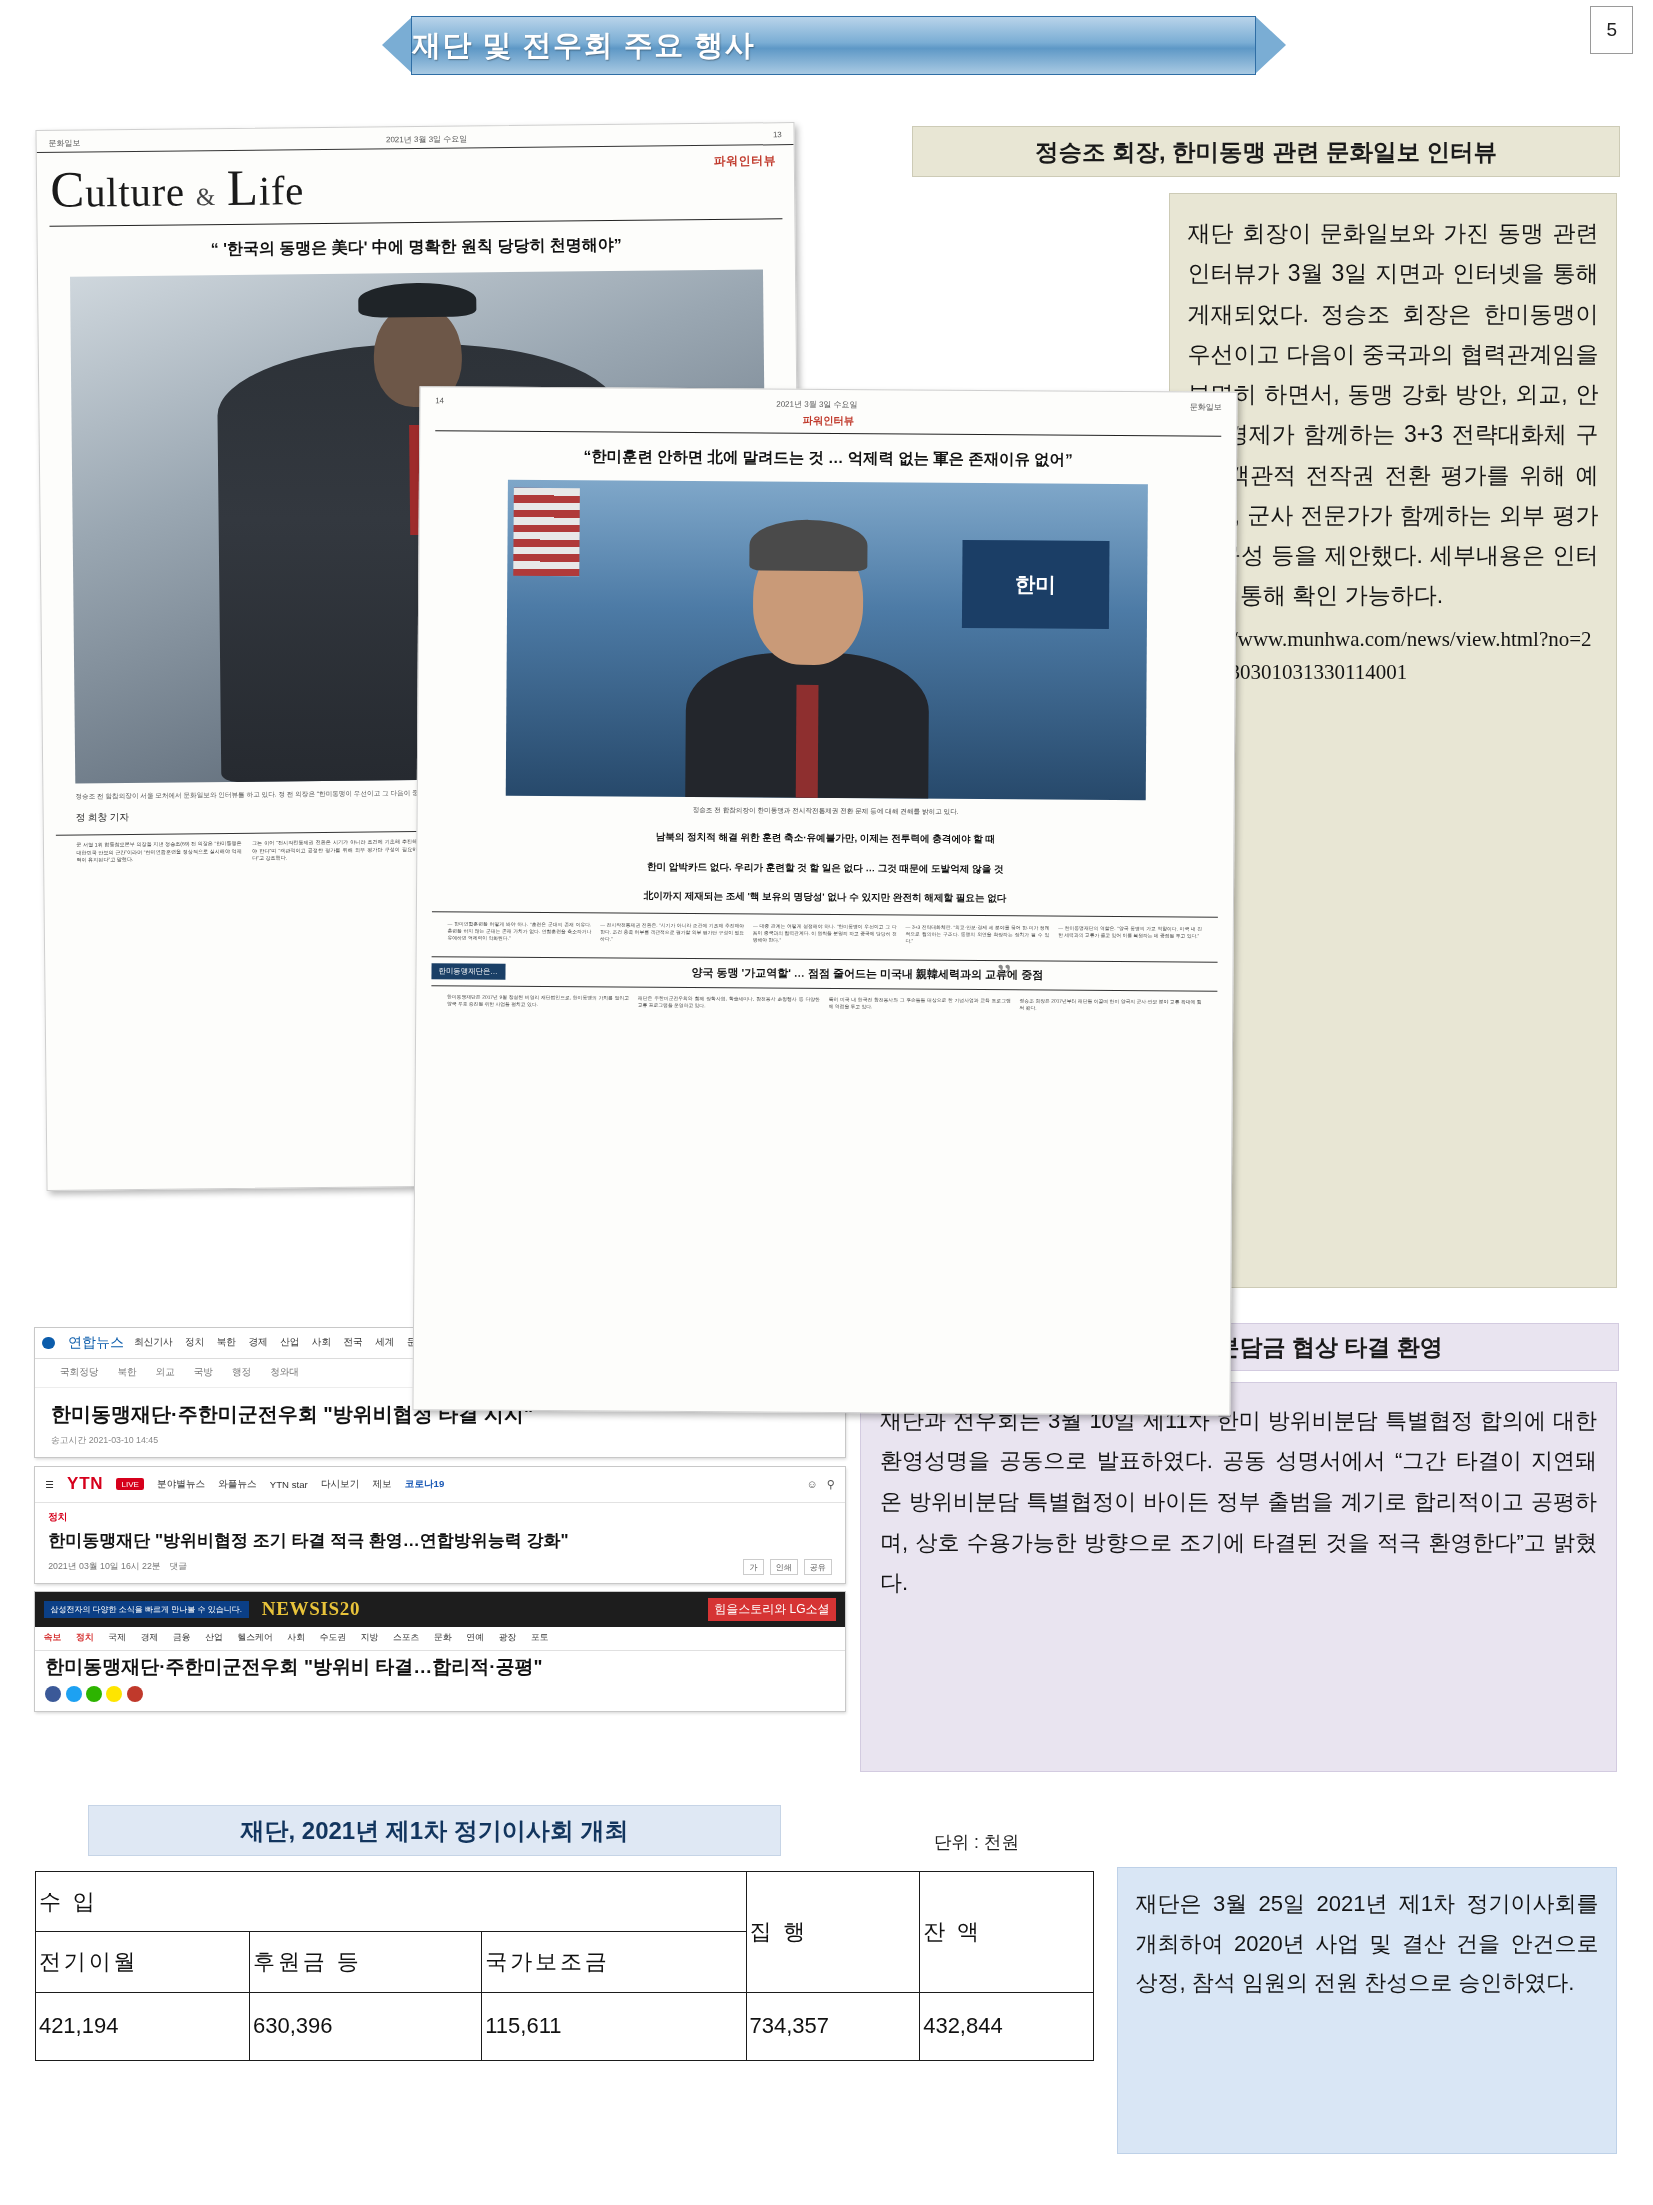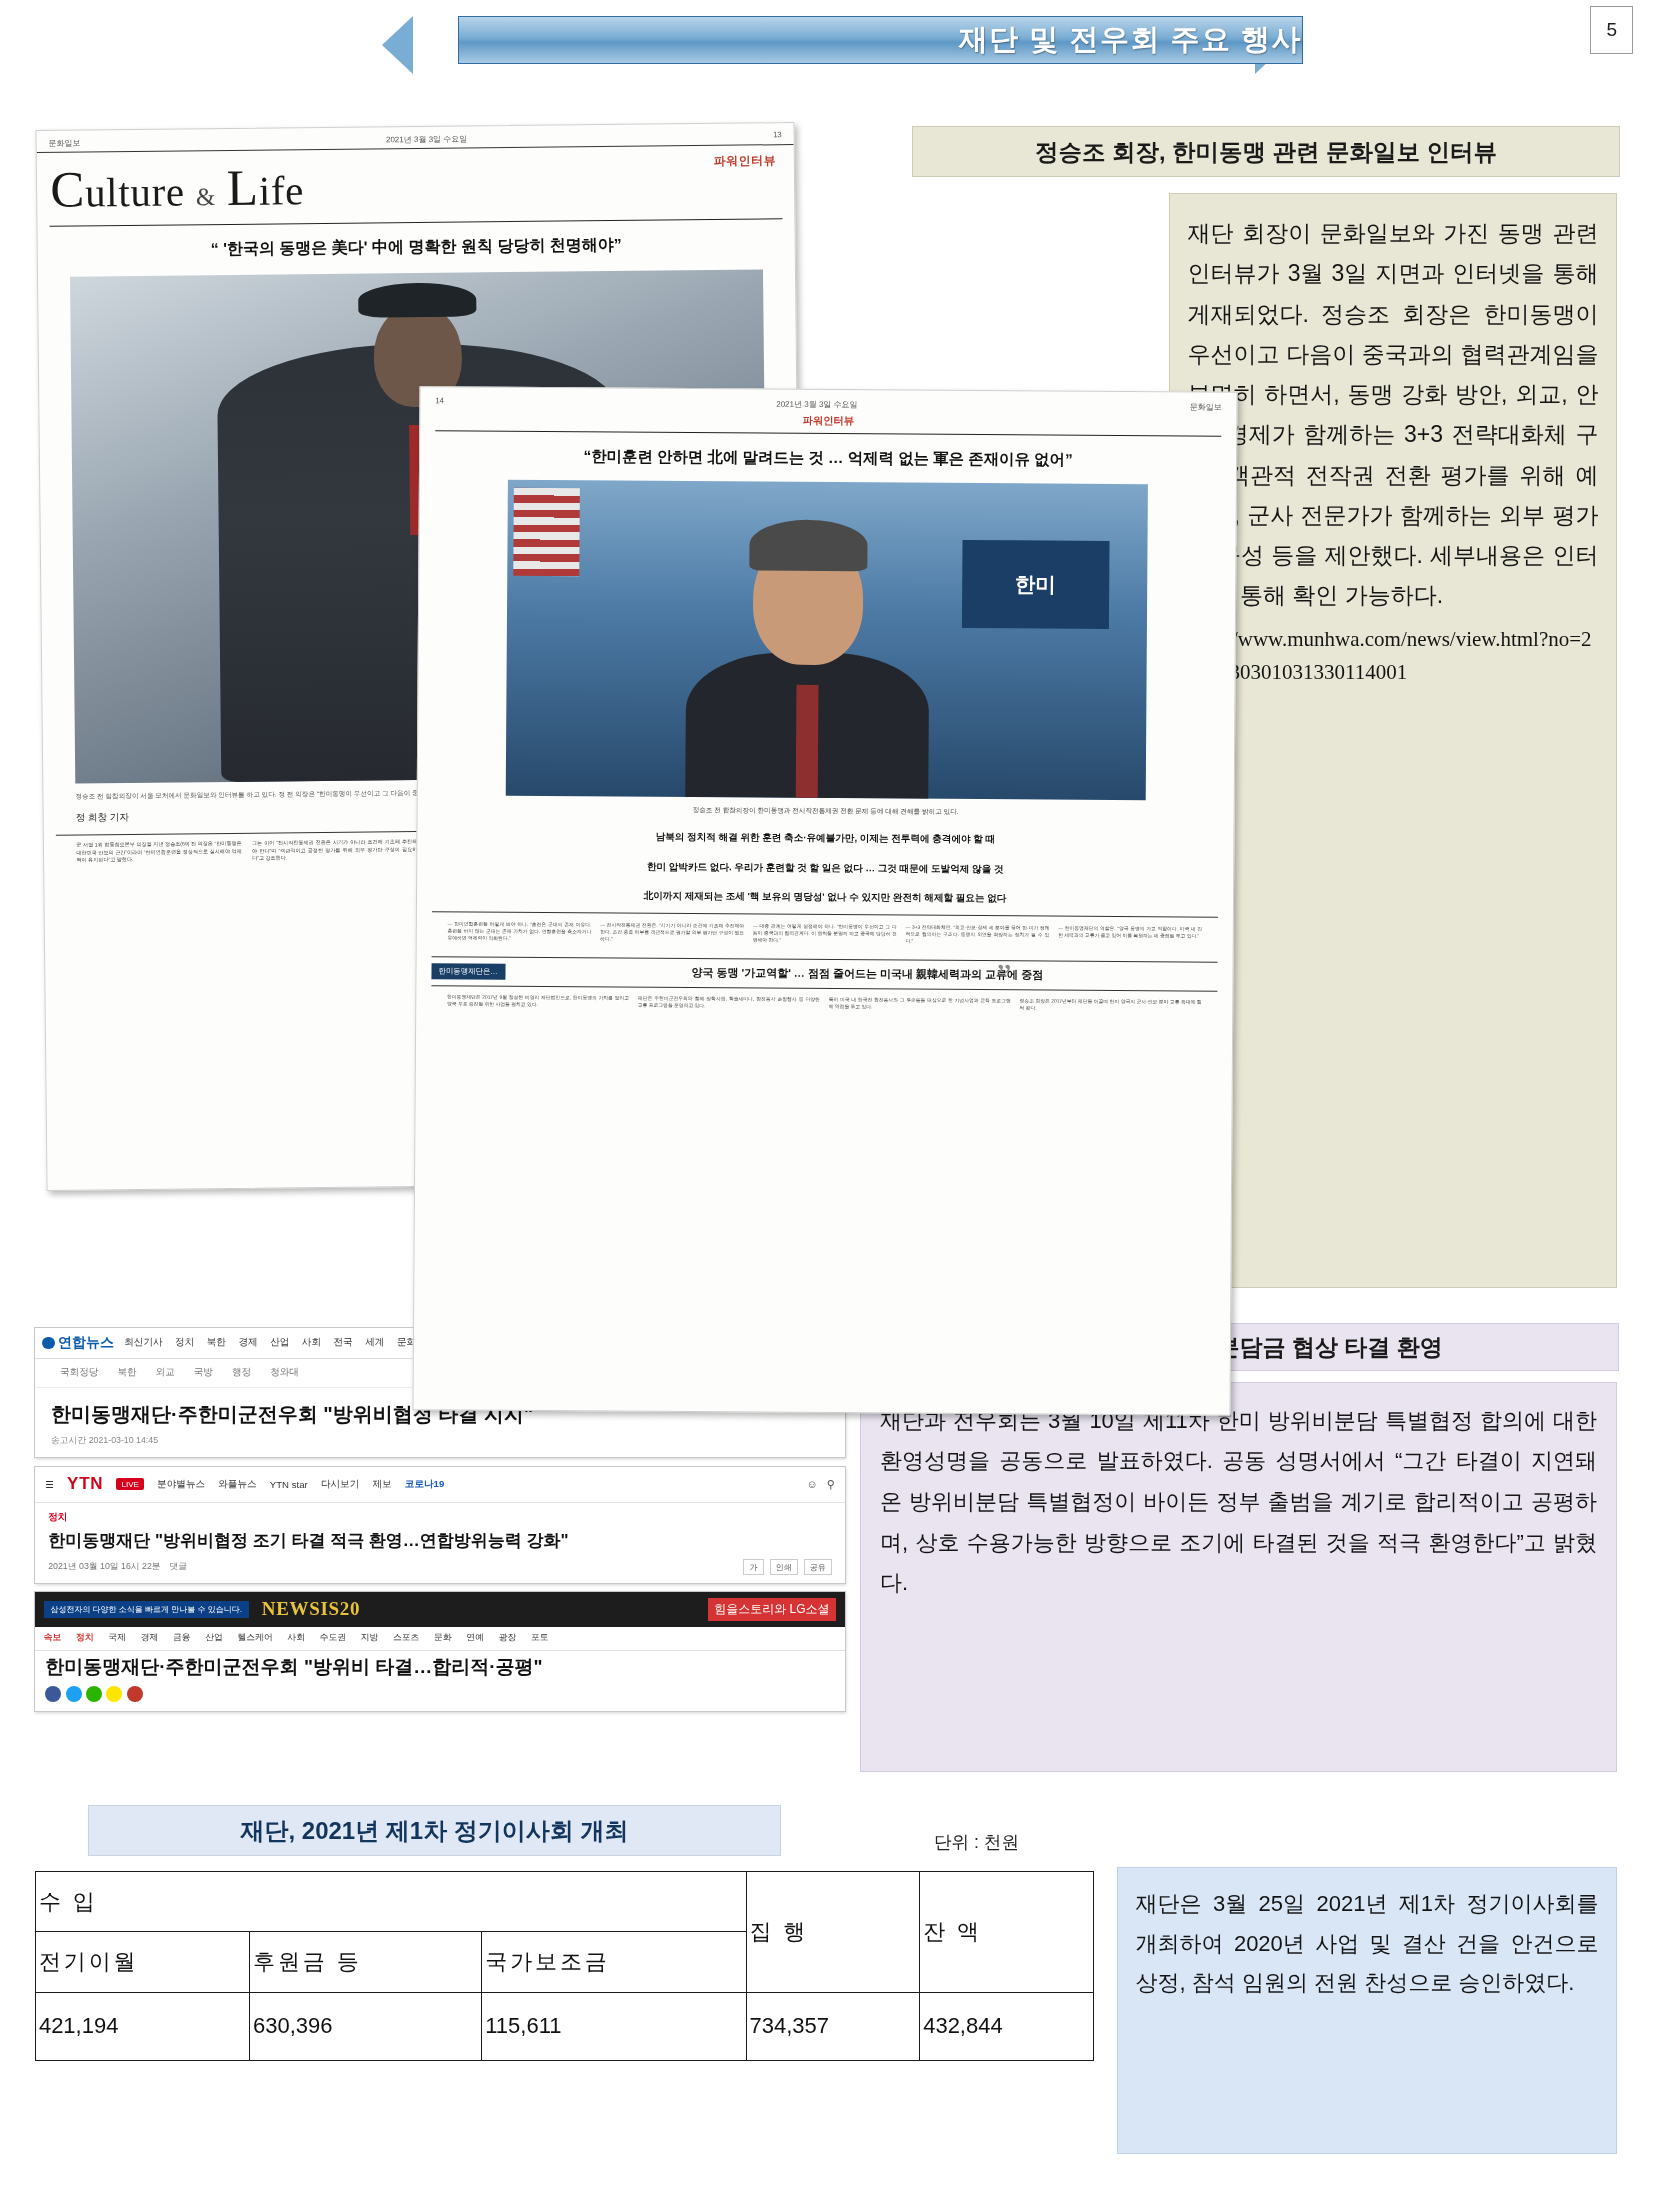--- a/index.html
+++ b/index.html
@@ -27,28 +27,27 @@
     left: 382px;
     top: 16px;
     width: 904px;
     height: 59px;
   }
   .banner {
     position: absolute;
     left: 29px;
     top: 0;
     width: 845px;
-    height: 48px;
+    height: 59px;
     background: linear-gradient(to bottom, #b9d4ea 0%, #7aadd4 45%, #5e98c6 55%, #a9cae3 100%);
     border: 1.5px solid #2f6ea5;
     display: flex;
     align-items: center;
-    justify-content: flex-end;
+    justify-content: flex-start;
     box-sizing: border-box;
-    margin-left: 47px;
   }
   .banner-title {
     color: #ffffff;
     font-size: 29px;
     font-weight: bold;
     letter-spacing: 1.5px;
     text-shadow: 0.7px 0.7px 1.5px rgba(0,0,0,.35);
   }
   .banner-arrow {
     position: absolute;
@@ -419,25 +418,25 @@
   .yh-bar {
     display: flex;
     align-items: center;
     background: #ffffff;
     border-bottom: 0.7px solid #dcdcdc;
     padding: 5.9px 7.4px;
     gap: 10.3px;
   }
   .yh-logo {
     color: #0b5cab;
-    font-weight: bold;
+    font-weight: normal;
     font-size: 14px;
     display: flex;
     align-items: center;
-    gap: 3px;
+    gap: 13px;
   }
   .yh-logo .dot {
     width: 12.5px; height: 12.5px; border-radius: 50%;
     background: #0b5cab; display:inline-block;
   }
   .yh-nav {
     display: flex;
     gap: 12.5px;
     font-size: 9.6px;
     color: #333;

